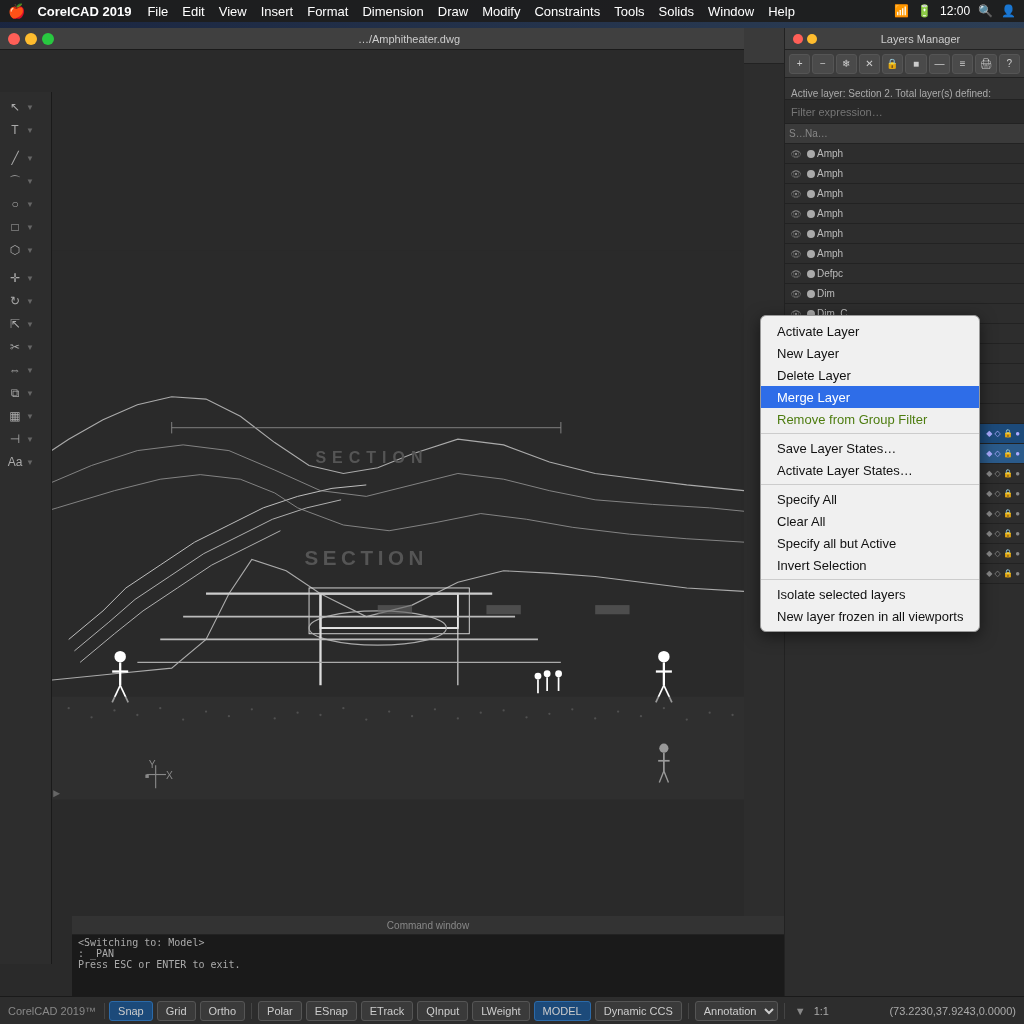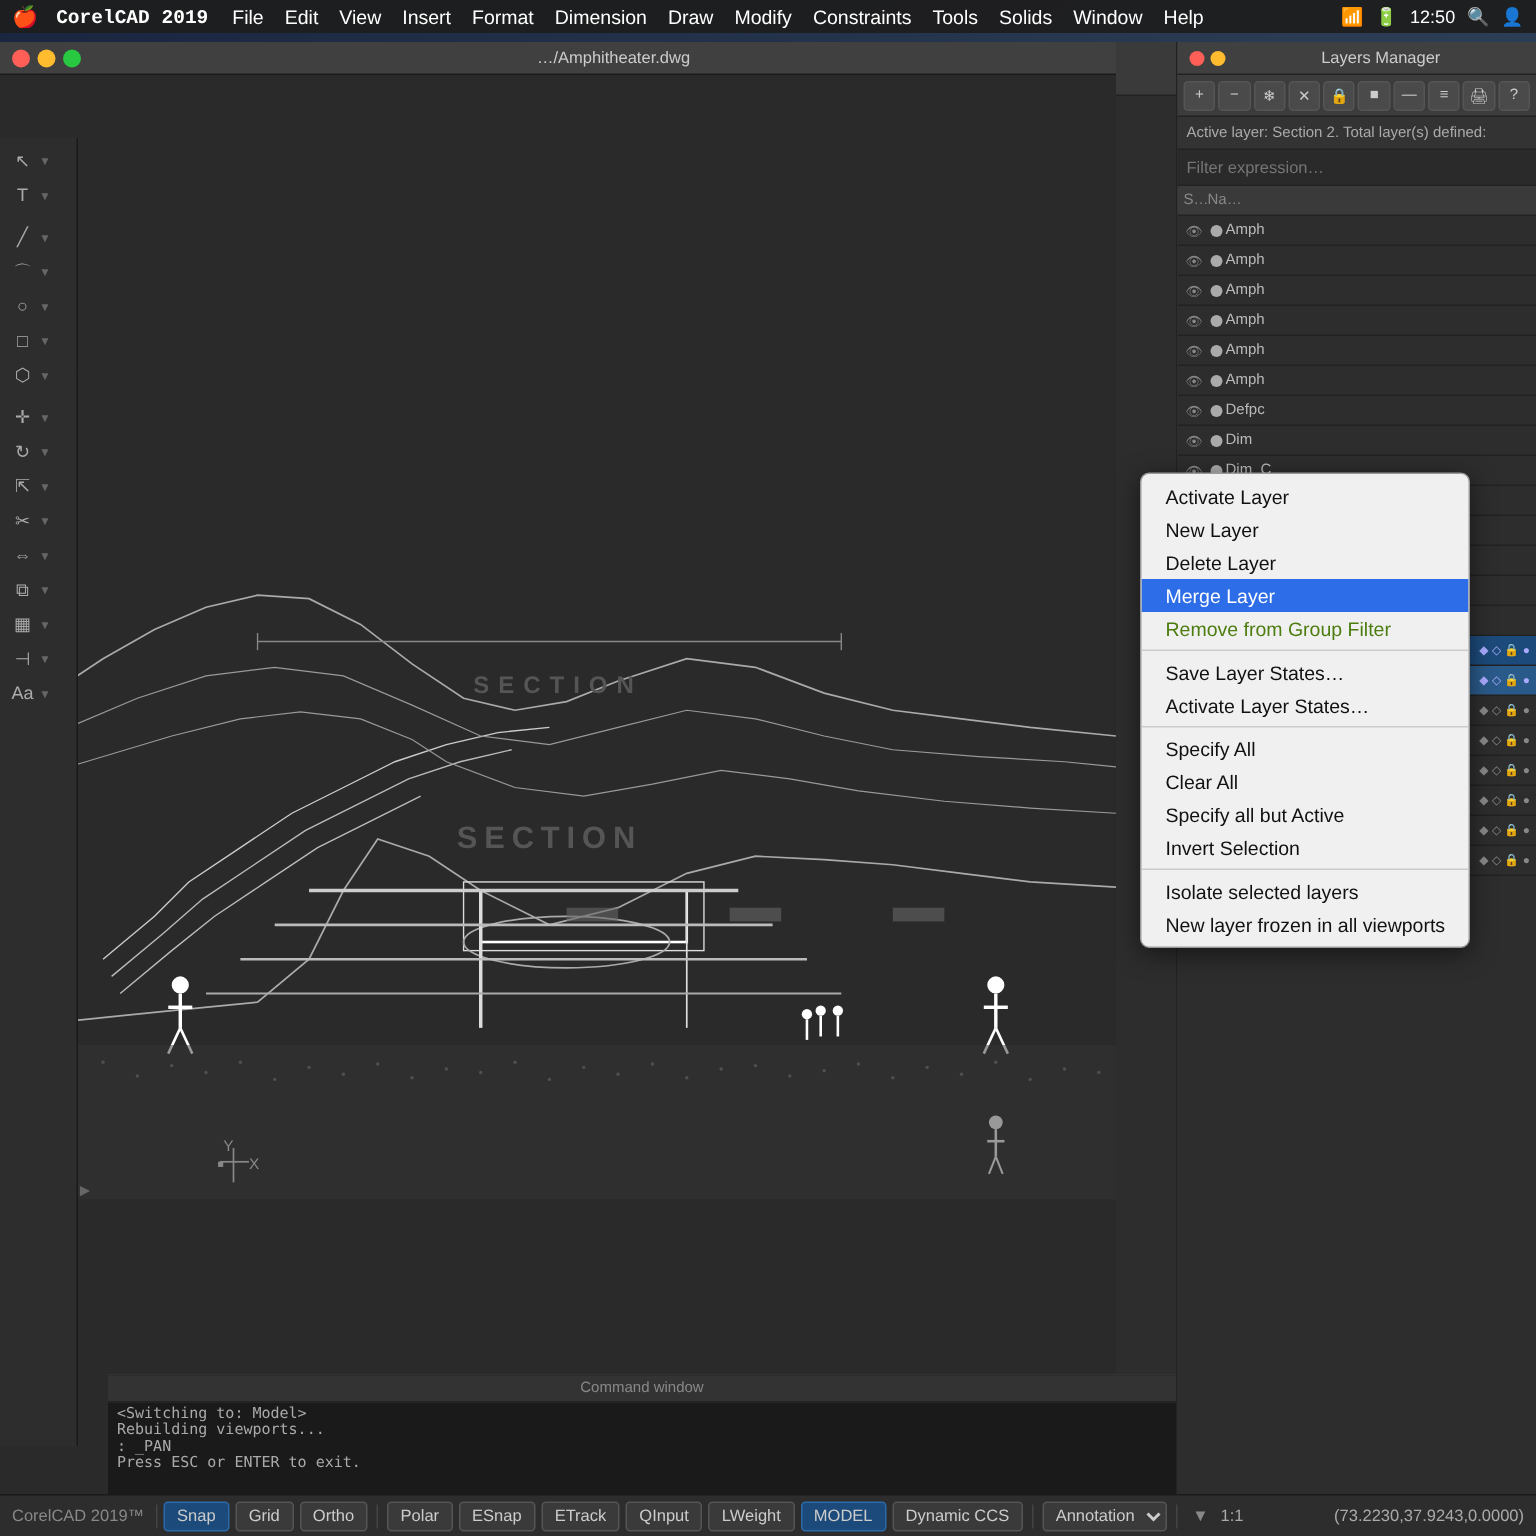--- a/index.html
+++ b/index.html
@@ -36,21 +36,20 @@
       color: #fff;
     }
     .menubar-apple {
       font-size: 14px;
       margin-right: 12px;
       color: #fff;
     }
     .menubar-app-name {
       font-weight: 700;
       margin-right: 16px;
-      font-family: Liberation Mono, monospace;
     }
     .menubar-item {
       margin-right: 14px;
       font-size: 13px;
       color: #fff;
       cursor: pointer;
       white-space: nowrap;
     }
     .menubar-right {
       margin-left: auto;
@@ -291,21 +290,21 @@
       display: flex;
       align-items: center;
       justify-content: center;
     }
 
     
     .active-layer-info {
       height: 22px;
       background: #333;
       display: flex;
-      align-items: center;
+      align-items: flex-end;
       padding: 0 6px;
       font-size: 10px;
       color: #aaa;
       border-bottom: 1px solid #222;
       flex-shrink: 0;
     }
 
     
     .filter-input {
       height: 24px;
@@ -501,21 +500,21 @@
     <span class="menubar-item">Draw</span>
     <span class="menubar-item">Modify</span>
     <span class="menubar-item">Constraints</span>
     <span class="menubar-item">Tools</span>
     <span class="menubar-item">Solids</span>
     <span class="menubar-item">Window</span>
     <span class="menubar-item">Help</span>
     <div class="menubar-right">
       <span>📶</span>
       <span>🔋</span>
-      <span>12:50</span>
+      <span>12:00</span>
       <span>🔍</span>
       <span>👤</span>
     </div>
   </div>
 
   <div class="app-window">
 
     <div class="app-toolbar">
       <span style="font-size:11px;color:#aaa;margin-right:8px;">CorelCAD 2019™</span>
 
@@ -887,21 +886,20 @@
           <span class="layer-name">TExt 2</span>
           <span style="font-size:8px;color:#888;margin-left:2px;">◆ ◇ 🔒 ●</span>
         </div>
       </div>
     </div>
 
     <div class="command-window">
       <div class="command-title">Command window</div>
       <div class="command-output">
         <div>&lt;Switching to: Model&gt;</div>
-        <div>Rebuilding viewports...</div>
         <div>: _PAN</div>
         <div>Press ESC or ENTER to exit.</div>
       </div>
     </div>
 
     <div class="status-bar">
       <span style="font-size:11px;color:#888;margin-right:4px;">CorelCAD 2019™</span>
       <div style="width:1px;height:16px;background:#444;"></div>
       <button class="status-btn active">Snap</button>
       <button class="status-btn">Grid</button>

